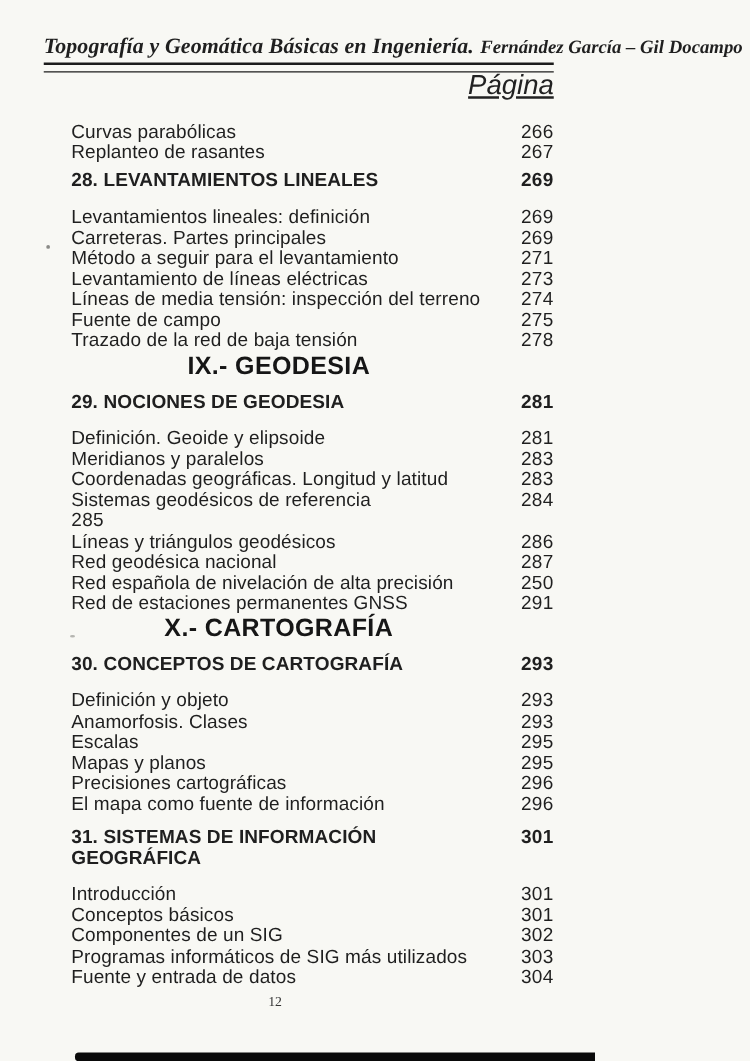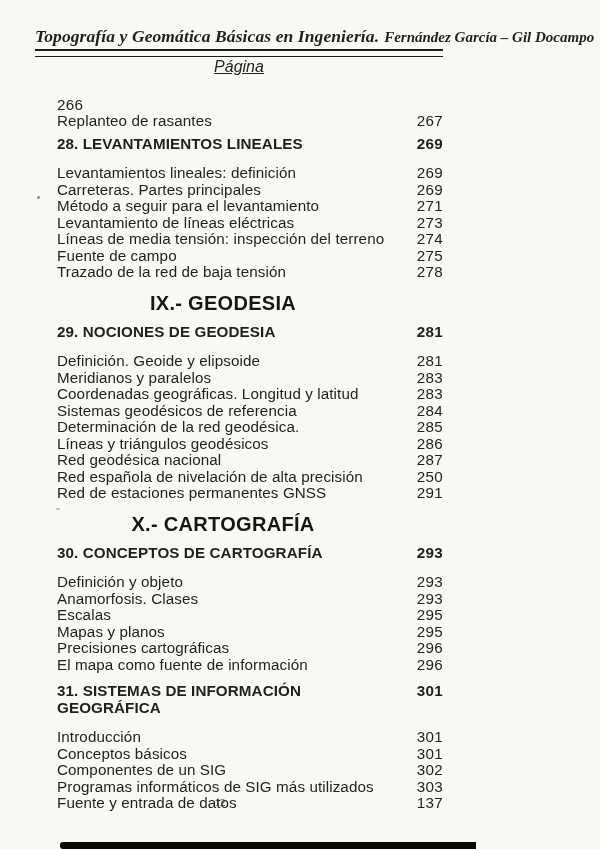--- a/index.html
+++ b/index.html
@@ -30,23 +30,23 @@
   .hdr-title { font-size: 17.5px; letter-spacing: 0.1px; }
   .hdr-authors { font-size: 15px; margin-left: 5px; }
   .hdr-rule {
     margin-top: 2px;
     height: 4.5px;
     border-top: 2.5px solid #1c1c1c;
     border-bottom: 1px solid #1c1c1c;
   }
   .hdr-pagina {
     margin-top: 1px;
-    text-align: center;
+    text-align: right;
     font-style: italic;
-    font-size: 16px;
+    font-size: 22px;
     line-height: 18px;
     text-decoration: underline;
     color: #222;
   }
   
   .toc {
     margin-top: 21px;
     padding-left: 22px;
     font-size: 15.2px;
   }
@@ -64,21 +64,21 @@
     margin-bottom: 13px;
     letter-spacing: 0.2px;
   }
   .row.chapter.big-gap { margin-top: 10px; gap: 30px; }
   .part {
     font-weight: bold;
     font-size: 20px;
     line-height: 23px;
     text-align: center;
     padding-right: 54px;
-    margin-top: 11px;
+    margin-top: 0;
     margin-bottom: 9px;
     letter-spacing: 0.3px;
     color: #161616;
   }
   
   .footer {
     position: absolute;
     top: 796px;
     left: 0;
     right: 36px;
@@ -120,20 +120,21 @@
   <header>
     <div class="hdr-line">
       <span class="hdr-title">Topografía y Geomática Básicas en Ingeniería.</span><span class="hdr-authors">Fernández García – Gil Docampo</span>
     </div>
     <div class="hdr-rule"></div>
     <div class="hdr-pagina">Página</div>
   </header>
 
   <main class="toc">
       <div class="row entry">
+        <span class="label">Curvas parabólicas</span>
         <span class="pnum">266</span>
       </div>
       <div class="row entry">
         <span class="label">Replanteo de rasantes</span>
         <span class="pnum">267</span>
       </div>
       <div class="row chapter">
         <span class="label">28. LEVANTAMIENTOS LINEALES</span>
         <span class="pnum">269</span>
       </div>
@@ -180,21 +181,20 @@
       </div>
       <div class="row entry">
         <span class="label">Coordenadas geográficas. Longitud y latitud</span>
         <span class="pnum">283</span>
       </div>
       <div class="row entry">
         <span class="label">Sistemas geodésicos de referencia</span>
         <span class="pnum">284</span>
       </div>
       <div class="row entry">
-        <span class="label">Determinación de la red geodésica.</span>
         <span class="pnum">285</span>
       </div>
       <div class="row entry">
         <span class="label">Líneas y triángulos geodésicos</span>
         <span class="pnum">286</span>
       </div>
       <div class="row entry">
         <span class="label">Red geodésica nacional</span>
         <span class="pnum">287</span>
       </div>
@@ -250,21 +250,21 @@
       <div class="row entry">
         <span class="label">Componentes de un SIG</span>
         <span class="pnum">302</span>
       </div>
       <div class="row entry">
         <span class="label">Programas informáticos de SIG más utilizados</span>
         <span class="pnum">303</span>
       </div>
       <div class="row entry">
         <span class="label">Fuente y entrada de datos</span>
-        <span class="pnum">137</span>
+        <span class="pnum">304</span>
       </div>
     </main>
 
   <div class="footer">12</div>
 
   <div class="speck1"></div>
   <div class="speck2"></div>
   <div class="bottom-bar"></div>
 
 </div>

